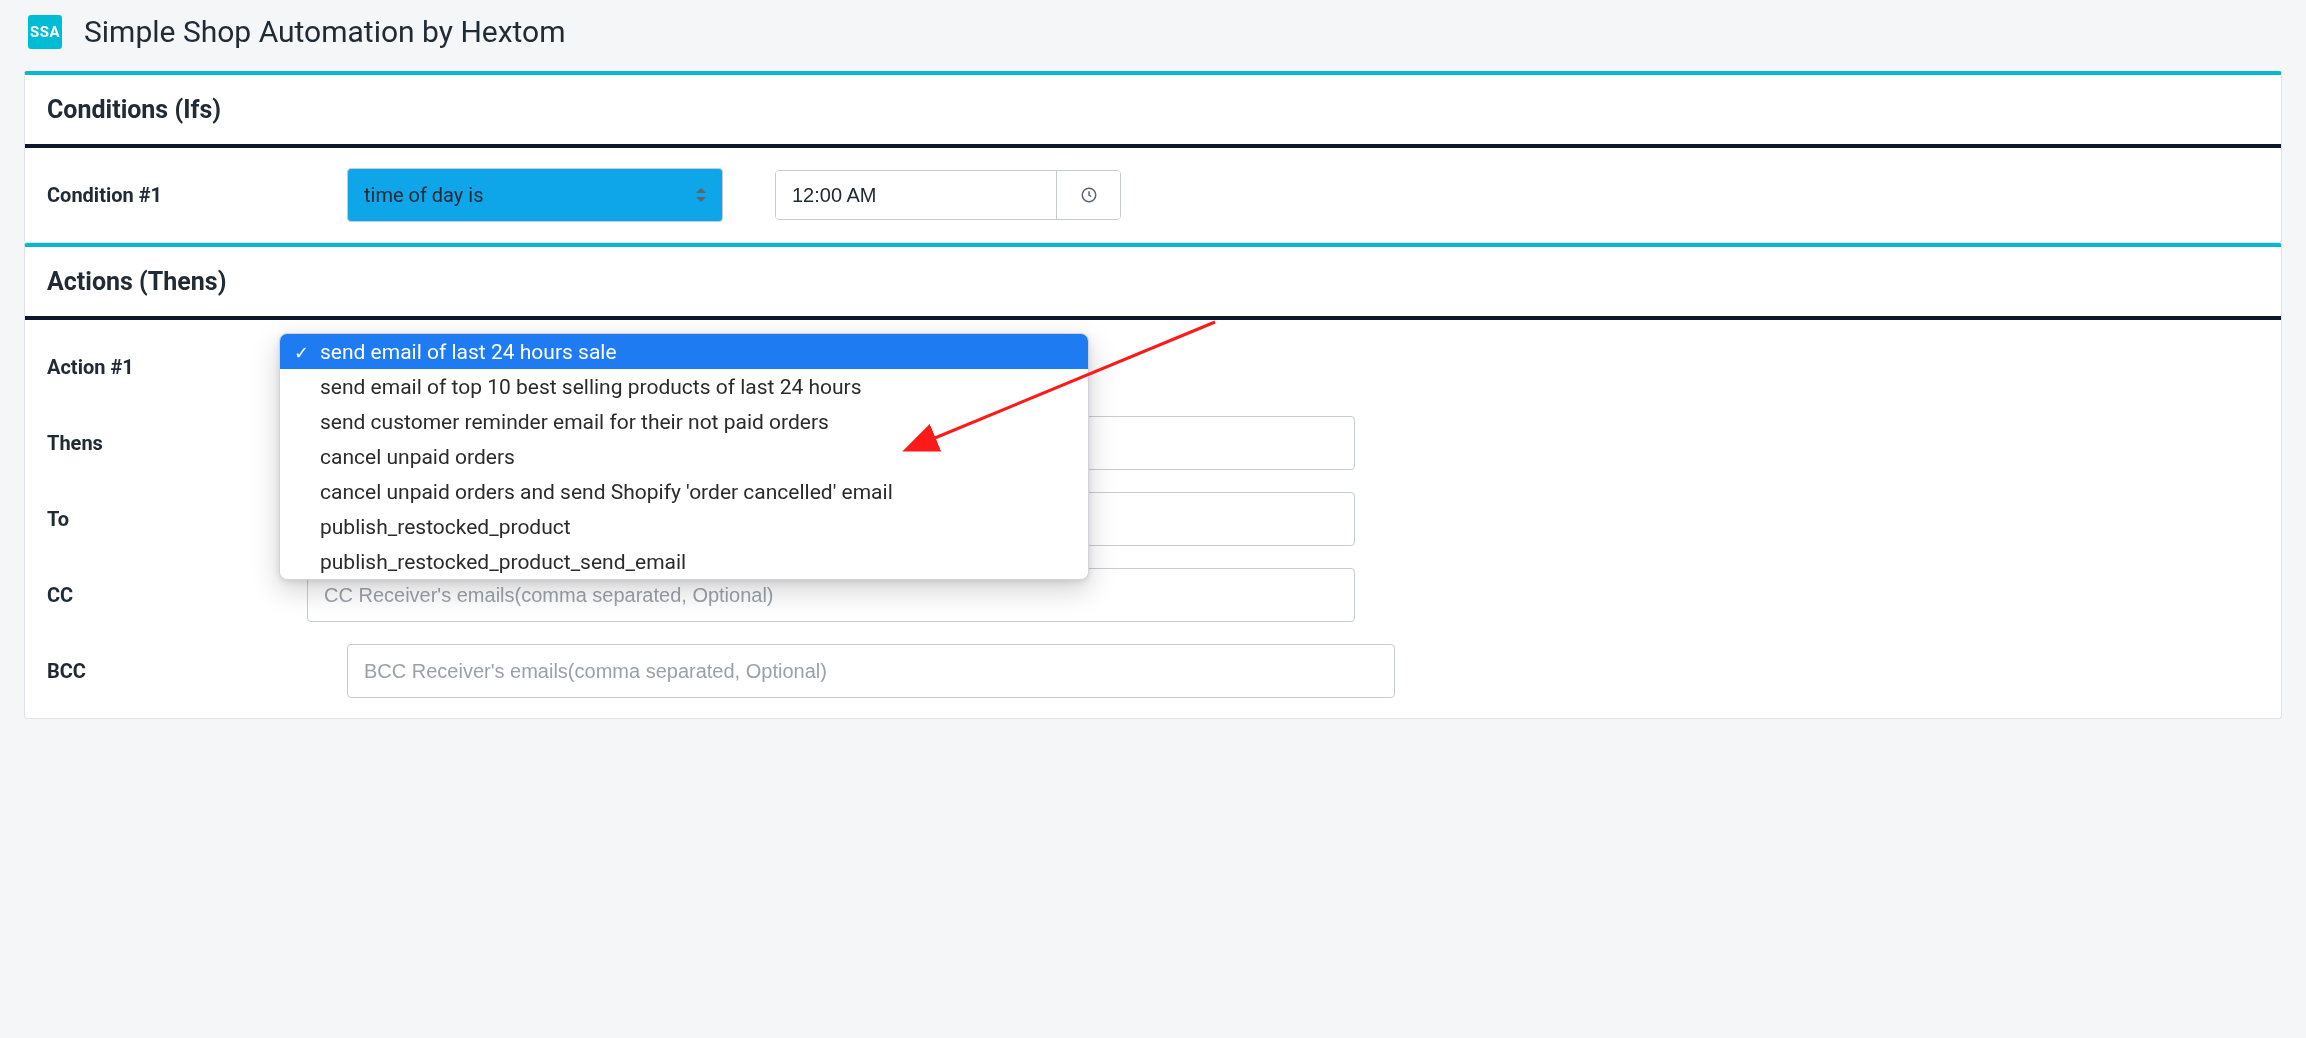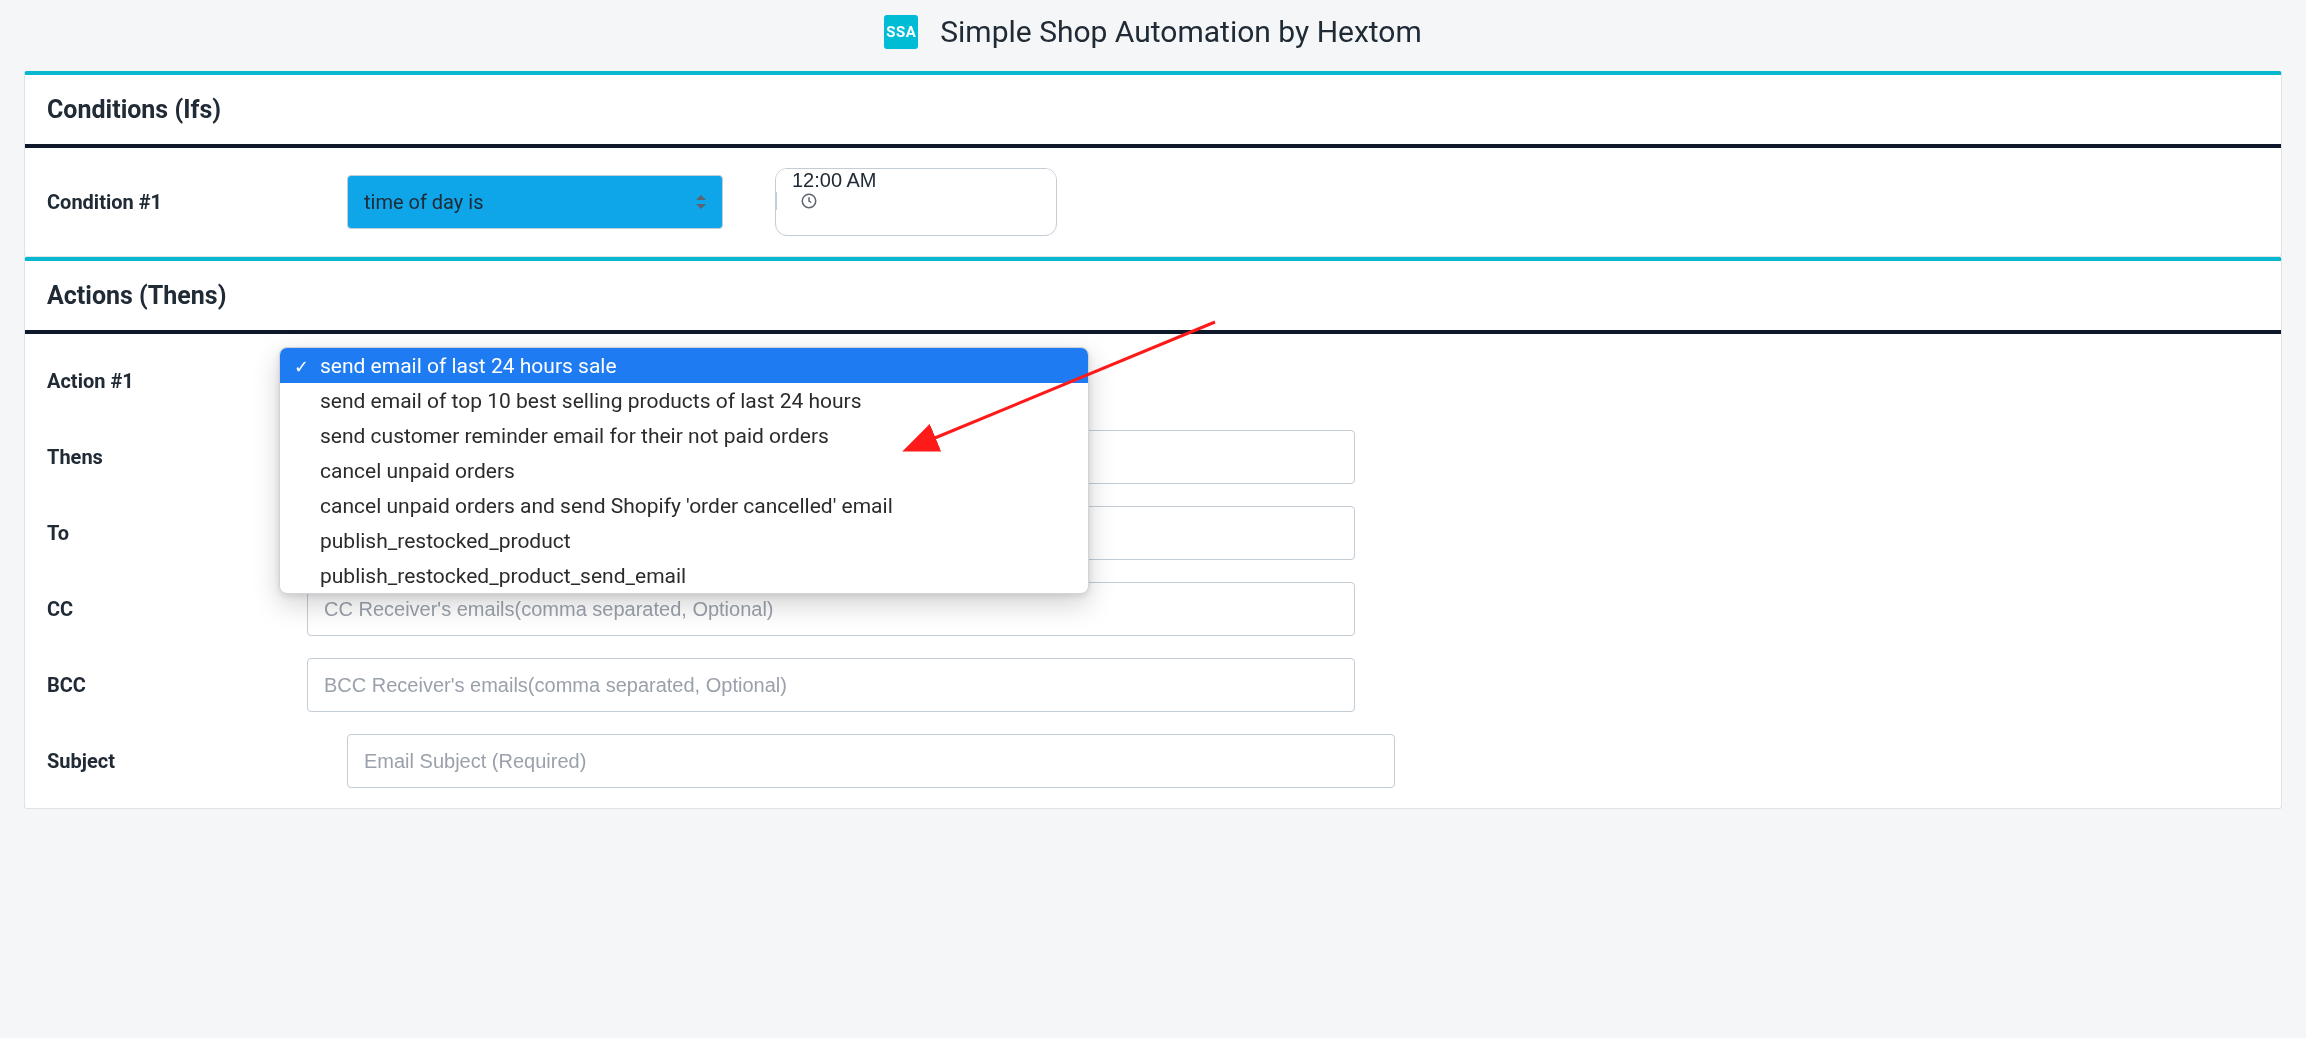--- a/index.html
+++ b/index.html
@@ -15,21 +15,20 @@
     height: 1038px;
     position: relative;
     background: #f4f6f8;
     overflow: hidden;
   }
   
   .header {
     display: flex;
     align-items: center;
     padding: 14px 28px 22px 28px;
-    justify-content: center;
   }
   .logo {
     width: 34px;
     height: 34px;
     background: #00bcd4;
     color: #ffffff;
     font-weight: 700;
     font-size: 15px;
     display: flex;
     align-items: center;
@@ -114,24 +113,23 @@
     height: 0;
     border-left: 5px solid transparent;
     border-right: 5px solid transparent;
   }
   .select .chev-up { border-bottom: 5px solid #5c6470; margin-bottom: 2px; }
   .select .chev-down { border-top: 5px solid #5c6470; margin-top: 2px; }
   .condition-select { width: 376px; margin-right: 12px; }
   .time-input-wrap {
     display: flex;
     border: 1px solid #c4cdd5;
-    border-radius: 12px;
-    height: 68px;
+    border-radius: 4px;
+    height: 50px;
     overflow: hidden;
-    flex-direction: column;
   }
   .time-input {
     border: none;
     padding: 0 16px;
     font-size: 20px;
     color: #212b36;
     width: 280px;
     outline: none;
     background: #fff;
   }
@@ -310,24 +308,20 @@
       <div class="row">
         <div class="row-label">CC</div>
         <input class="text-input" type="text" placeholder="CC Receiver's emails(comma separated, Optional)" style="">
       </div>
 
       <div class="row">
         <div class="row-label">BCC</div>
         <input class="text-input" type="text" placeholder="BCC Receiver's emails(comma separated, Optional)" style="">
       </div>
 
-      <div class="row">
-        <div class="row-label">Subject</div>
-        <input class="text-input" type="text" placeholder="Email Subject (Required)" style="">
-      </div>
 
     </div>
   </div>
 
   <svg class="annotation" viewBox="0 0 2306 1038">
     <defs>
       <marker id="arrowhead" markerWidth="12" markerHeight="10" refX="2" refY="5" orient="auto">
         <polygon points="0 0, 12 5, 0 10" fill="#ff1a1a"></polygon>
       </marker>
     </defs>

